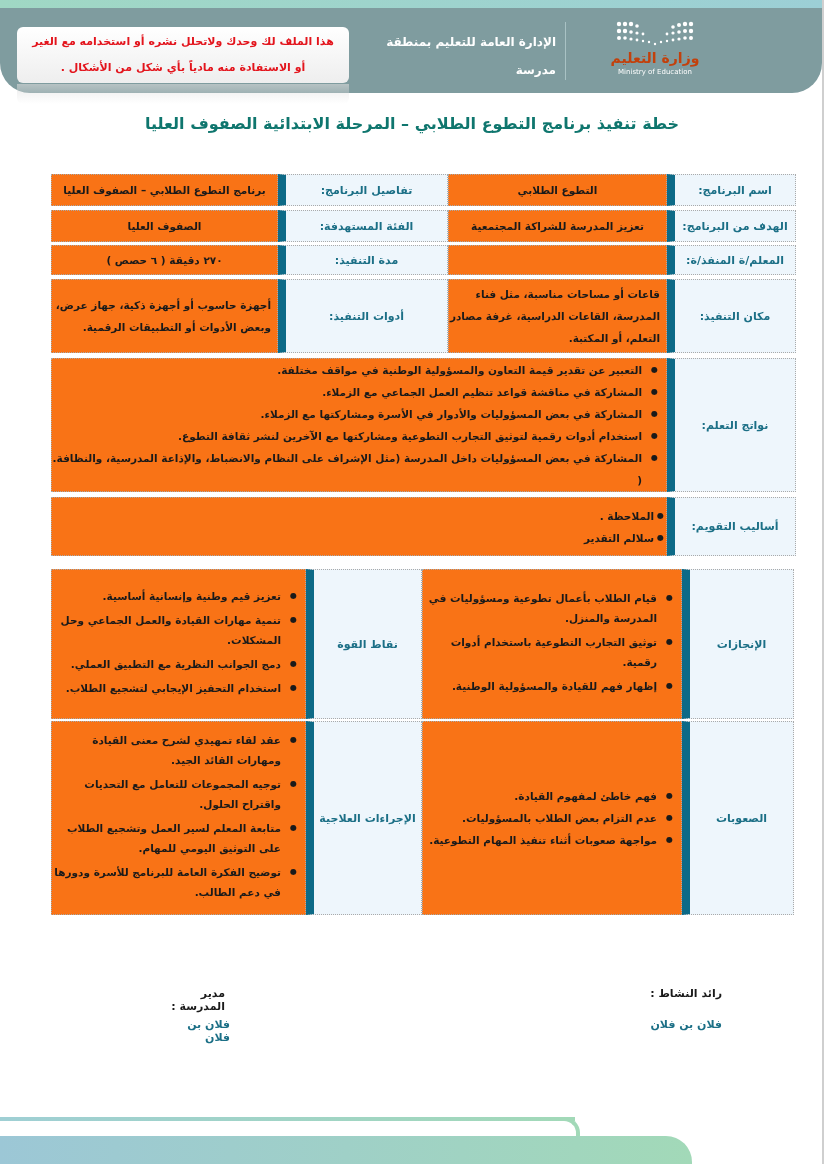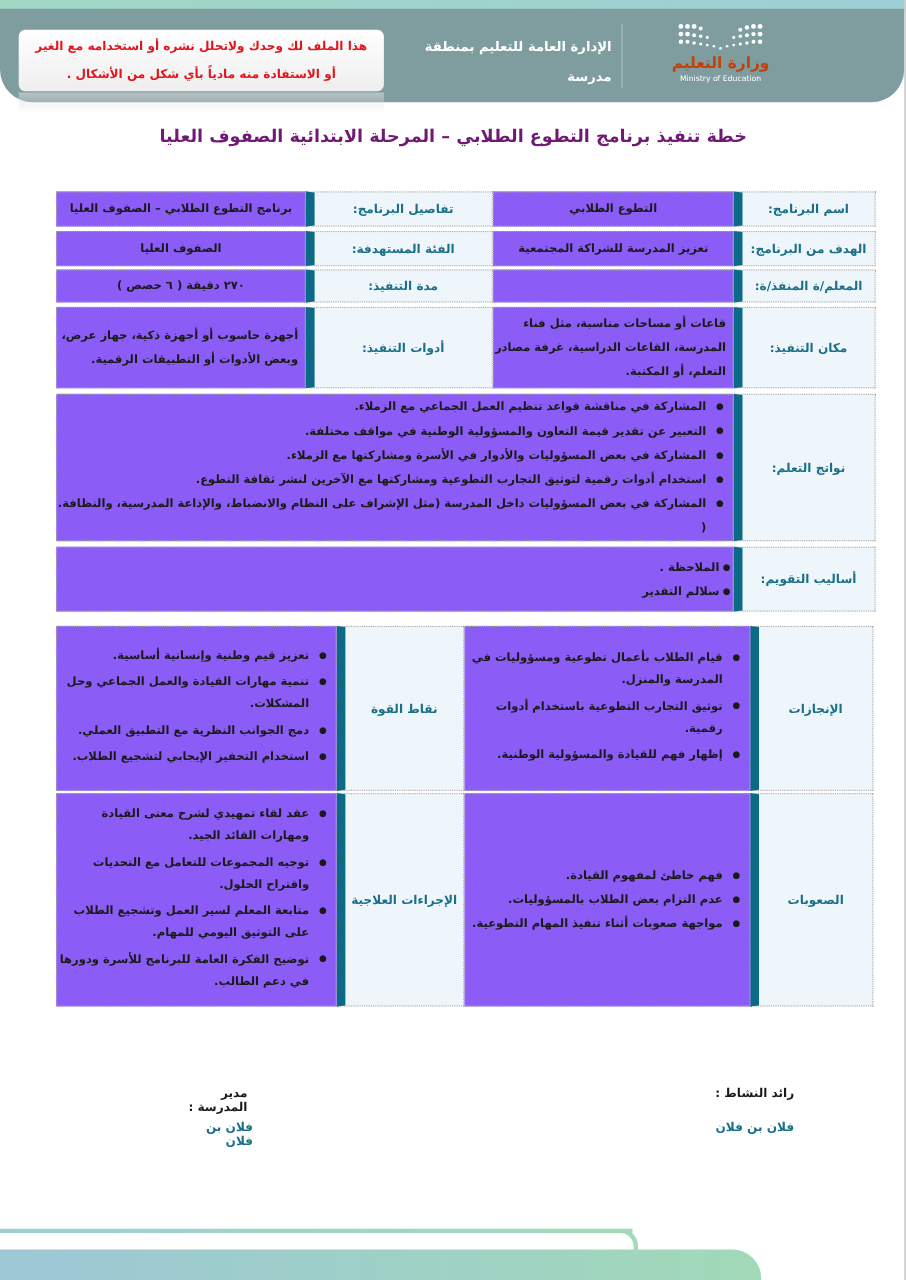--- a/index.html
+++ b/index.html
@@ -21,25 +21,25 @@
   .header-text { position: absolute; right: 268px; top: 28px; width: 200px; text-align: right;
     direction: rtl; color: #fff; font-size: 12px; font-weight: bold; line-height: 28px; }
   .notice { position: absolute; left: 17px; top: 27px; width: 332px; height: 56px; background: linear-gradient(#ffffff, #eeeeee);
     border-radius: 6px; direction: rtl; text-align: center; color: #e3141c; font-size: 11px;
     font-weight: bold; line-height: 26px; padding-top: 2px; }
   .notice-reflect { position: absolute; left: 17px; top: 84px; width: 332px; height: 20px;
     background: linear-gradient(rgba(220,220,220,0.6), rgba(255,255,255,0)); border-radius: 0 0 6px 6px; }
 
   
   .page-title { position: absolute; left: 0; top: 114px; width: 824px; text-align: center; direction: rtl;
-    color: #701a75; font-size: 16px; font-weight: bold; }
+    color: #0f766e; font-size: 16px; font-weight: bold; }
   .cell { position: absolute; border: 1px dotted #aaaaaa; font-size: 10.5px; font-weight: bold;
     direction: rtl; display: flex; align-items: center; justify-content: center; text-align: center; }
   .label { background: #eef6fc; color: #1b6f86; font-size: 11px; border-left: 8px solid #0d6a87; }
-  .value { background: #8b5cf6; color: #1a1a1a; }
+  .value { background: #f97316; color: #1a1a1a; }
   .value.left { justify-content: flex-start; text-align: right; padding-right: 6px; line-height: 22px; }
   ul.bullets { list-style: none; direction: rtl; text-align: right; width: 100%; padding-right: 8px; }
   ul.bullets li { font-size: 10.5px; font-weight: bold; line-height: 22px; position: relative; padding-right: 16px; }
   ul.bullets li::before { content: "●"; position: absolute; right: 0; font-size: 8px; top: 0; }
   ul.tight li { line-height: 20px; margin-bottom: 4px; }
 
   
   .sig { position: absolute; direction: rtl; font-size: 11px; font-weight: bold; }
   .sig-name { color: #1b6f86; }
 
@@ -127,22 +127,22 @@
   <div class="cell value" style="left:51px;top:245px;width:227px;height:30px;">٢٧٠ دقيقة ( ٦ حصص )</div>
 
   <div class="cell label" style="left:667px;top:279px;width:129px;height:74px;">مكان التنفيذ:</div>
   <div class="cell value left" style="left:448px;top:279px;width:219px;height:74px;">قاعات أو مساحات مناسبة، مثل فناء المدرسة، القاعات الدراسية، غرفة مصادر التعلم، أو المكتبة.</div>
   <div class="cell label" style="left:278px;top:279px;width:170px;height:74px;">أدوات التنفيذ:</div>
   <div class="cell value left" style="left:51px;top:279px;width:227px;height:74px;">أجهزة حاسوب أو أجهزة ذكية، جهاز عرض، وبعض الأدوات أو التطبيقات الرقمية.</div>
 
   <div class="cell label" style="left:667px;top:358px;width:129px;height:134px;">نواتج التعلم:</div>
   <div class="cell value" style="left:51px;top:358px;width:616px;height:134px;">
     <ul class="bullets">
+      <li>التعبير عن تقدير قيمة التعاون والمسؤولية الوطنية في مواقف مختلفة.</li>
       <li>المشاركة في مناقشة قواعد تنظيم العمل الجماعي مع الزملاء.</li>
-      <li>التعبير عن تقدير قيمة التعاون والمسؤولية الوطنية في مواقف مختلفة.</li>
       <li>المشاركة في بعض المسؤوليات والأدوار في الأسرة ومشاركتها مع الزملاء.</li>
       <li>استخدام أدوات رقمية لتوثيق التجارب التطوعية ومشاركتها مع الآخرين لنشر ثقافة التطوع.</li>
       <li>المشاركة في بعض المسؤوليات داخل المدرسة (مثل الإشراف على النظام والانضباط، والإذاعة المدرسية، والنظافة.(</li>
     </ul>
   </div>
 
   <div class="cell label" style="left:667px;top:497px;width:129px;height:59px;">أساليب التقويم:</div>
   <div class="cell value" style="left:51px;top:497px;width:616px;height:59px;">
     <ul class="bullets" style="padding-right:2px;">
       <li style="padding-right:10px;">الملاحظة .</li>

